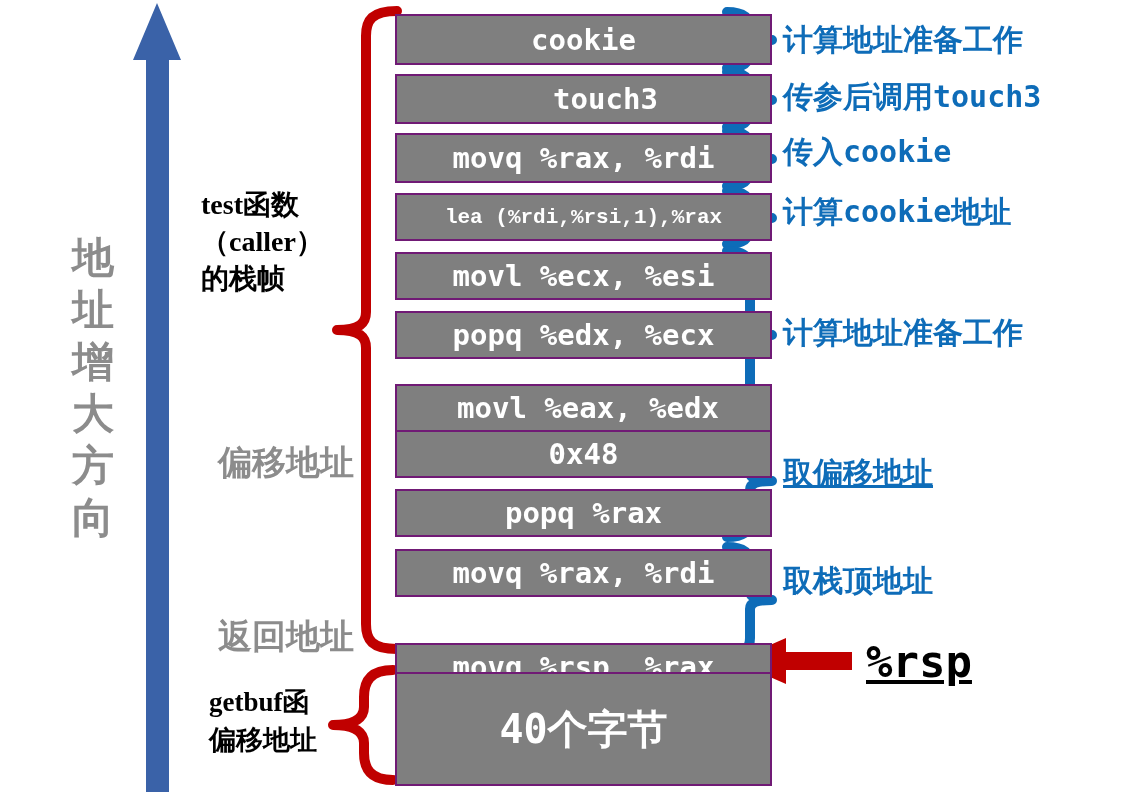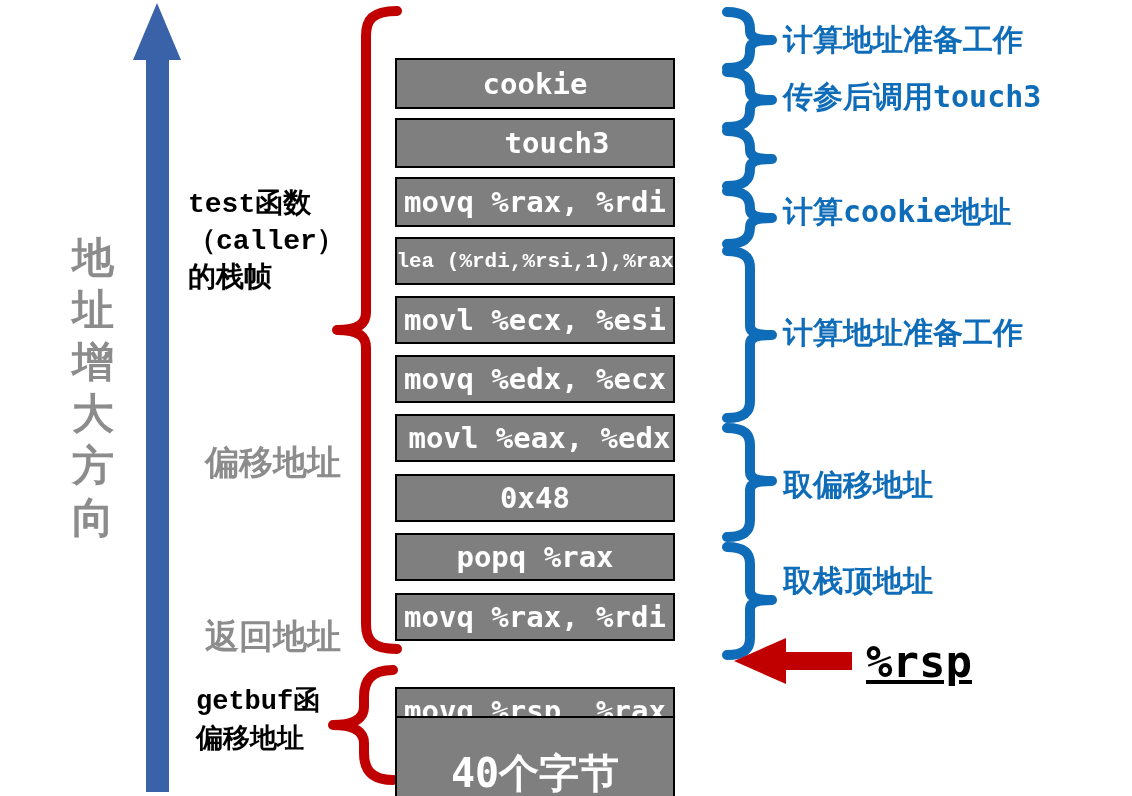--- a/index.html
+++ b/index.html
@@ -27,36 +27,37 @@
 
   
   .vaxis{
     position:absolute;left:68px;top:232px;width:50px;height:320px;
     display:flex;flex-direction:column;align-items:center;
     color:var(--muted-gray);font-size:42px;font-weight:bold;line-height:52px;
   }
 
   
   .sbox{
-    position:absolute;left:395px;width:280px;
+    position:absolute;left:395px;width:377px;
     background:var(--box-gray);
-    border:2px solid #000000;
+    border:2px solid #701a75;
     box-sizing:border-box;
     display:flex;align-items:center;justify-content:center;
     color:var(--box-text);
     font-family:"DejaVu Sans Mono","Liberation Mono",monospace;
-    font-weight:bold;font-size:29px;white-space:nowrap;margin-top:44px;
+    font-weight:bold;font-size:29px;white-space:nowrap;
   }
   .sbox.small{font-size:21px;font-family:Liberation Mono, monospace;}
   .sbox.big{font-size:40px;font-family:"DejaVu Sans Mono","DejaVu Sans",monospace;}
 
   
   .llabel{
     position:absolute;white-space:nowrap;font-weight:bold;
-    font-family:Liberation Mono, monospace;
+    font-family:Liberation Serif, serif;
+    margin-left:13px;
   }
   .llabel.black{color:var(--text-black);}
   .llabel.gray{color:var(--muted-gray);font-size:34px;}
   .test-frame{left:188px;top:186px;font-size:28px;line-height:37px;}
   .getbuf-frame{left:196px;top:683px;font-size:27px;line-height:38px;}
   .offset-label{left:205px;top:440px;}
   .return-label{left:205px;top:614px;}
 
   
   .rlabel{
@@ -115,30 +116,31 @@
   <div class="llabel black getbuf-frame">
     <div>getbuf函</div>
     <div>偏移地址</div>
   </div>
 
   <div class="sbox" style="top:14px;height:51px;">cookie</div>
   <div class="sbox" style="top:74px;height:50px;padding-left:44px;">touch3</div>
   <div class="sbox" style="top:133px;height:50px;">movq %rax, %rdi</div>
   <div class="sbox small" style="top:193px;height:48px;">lea (%rdi,%rsi,1),%rax</div>
   <div class="sbox" style="top:252px;height:48px;">movl %ecx, %esi</div>
-  <div class="sbox" style="top:311px;height:48px;">movq %edx, %ecx</div>
-  <div class="sbox" style="top:370px;height:48px;padding-left:9px;">movl %eax, %edx</div>
+  <div class="sbox" style="top:311px;height:48px;">popq %edx, %ecx</div>
+  <div class="sbox" style="top:384px;height:48px;padding-left:9px;">movl %eax, %edx</div>
   <div class="sbox" style="top:430px;height:48px;">0x48</div>
   <div class="sbox" style="top:489px;height:48px;">popq %rax</div>
   <div class="sbox" style="top:549px;height:48px;">movq %rax, %rdi</div>
   <div class="sbox" style="top:643px;height:48px;text-decoration:underline;">movq %rsp, %rax</div>
   <div class="sbox big" style="top:672px;height:114px;">40个字节</div>
 
   <div class="rlabel" style="top:19px;">计算地址准备工作</div>
   <div class="rlabel" style="top:76px;">传参后调用touch3</div>
+  <div class="rlabel" style="top:131px;">传入cookie</div>
   <div class="rlabel" style="top:191px;">计算cookie地址</div>
   <div class="rlabel" style="top:312px;">计算地址准备工作</div>
-  <div class="rlabel" style="top:464px;">取偏移地址</div>
+  <div class="rlabel" style="top:452px;text-decoration:underline;">取偏移地址</div>
   <div class="rlabel" style="top:560px;">取栈顶地址</div>
 
   <div class="rsp">%rsp</div>
 
 </div>
 
 </body></html>

